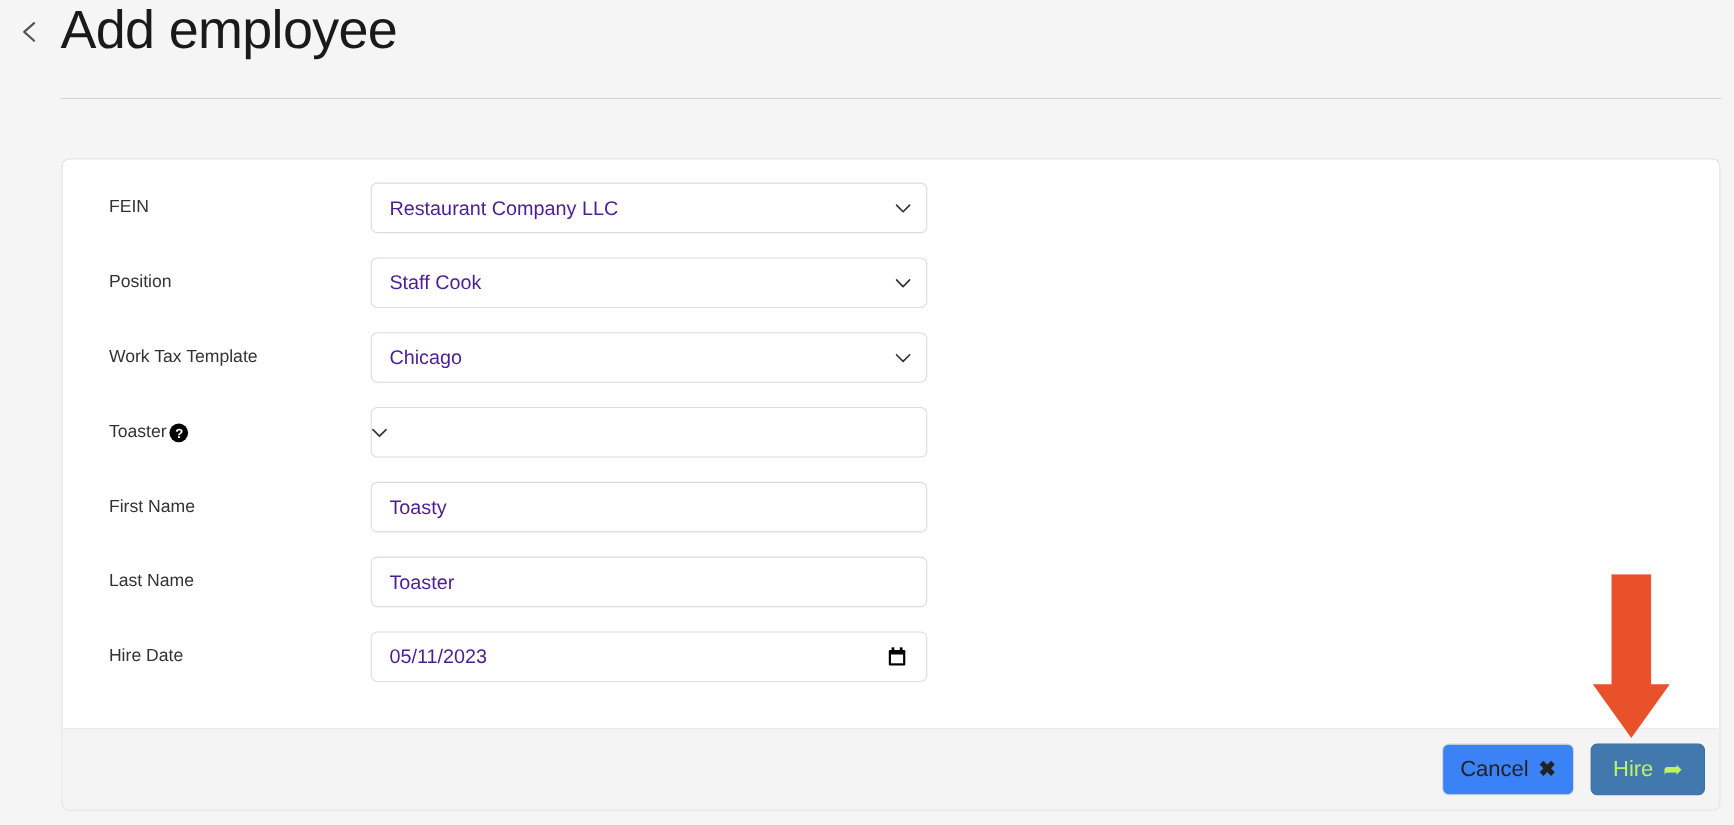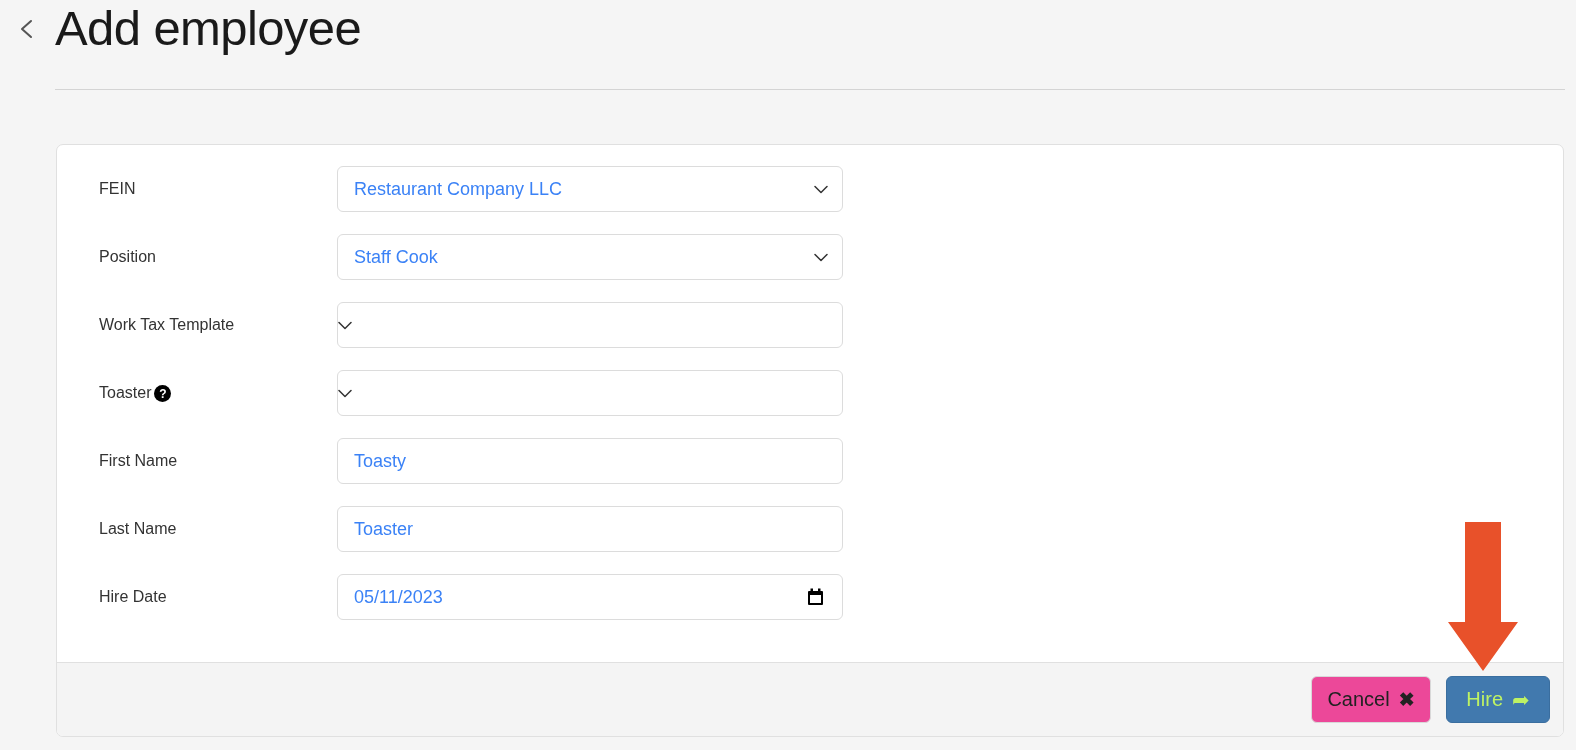--- a/index.html
+++ b/index.html
@@ -113,21 +113,21 @@
     background: #ffffff;
     border: 1px solid #dcdcdc;
     border-radius: 6px;
     box-sizing: border-box;
     display: flex;
     align-items: center;
     cursor: pointer;
   }
   .field-value {
     font-size: 18px;
-    color: #3b82f6;
+    color: #4c1d95;
     padding-left: 16px;
     white-space: nowrap;
     flex: 1 1 auto;
     overflow: hidden;
   }
   .chevron-down {
     flex: 0 0 auto;
     margin-right: 14px;
     width: 14px;
     height: 9px;
@@ -163,21 +163,21 @@
     align-items: center;
     justify-content: center;
     gap: 9px;
     font-size: 20px;
     cursor: pointer;
     white-space: nowrap;
   }
   .btn-cancel {
     right: 132px;
     width: 120px;
-    background: #ec4899;
+    background: #3b82f6;
     border: 1px solid #d8d8d8;
     color: #222222;
   }
   .btn-hire {
     right: 13px;
     width: 104px;
     background: #4179ae;
     border: 1px solid #3a6e9f;
     color: #bef264;
   }
@@ -241,20 +241,21 @@
           </svg>
         </span>
       </div>
     </div>
 
     <div class="form-row" style="top:157px;">
       <div class="form-label">
         <span>Work Tax Template</span>
       </div>
       <div class="field">
+        <span class="field-value">Chicago</span>
         <span class="chevron-down">
           <svg width="14" height="9" viewBox="0 0 14 9" aria-hidden="true">
             <polyline points="1,1.5 7,7.5 13,1.5" fill="none" stroke="#333333" stroke-width="1.5" stroke-linecap="round" stroke-linejoin="round"></polyline>
           </svg>
         </span>
       </div>
     </div>
 
     <div class="form-row" style="top:225px;">
       <div class="form-label">

